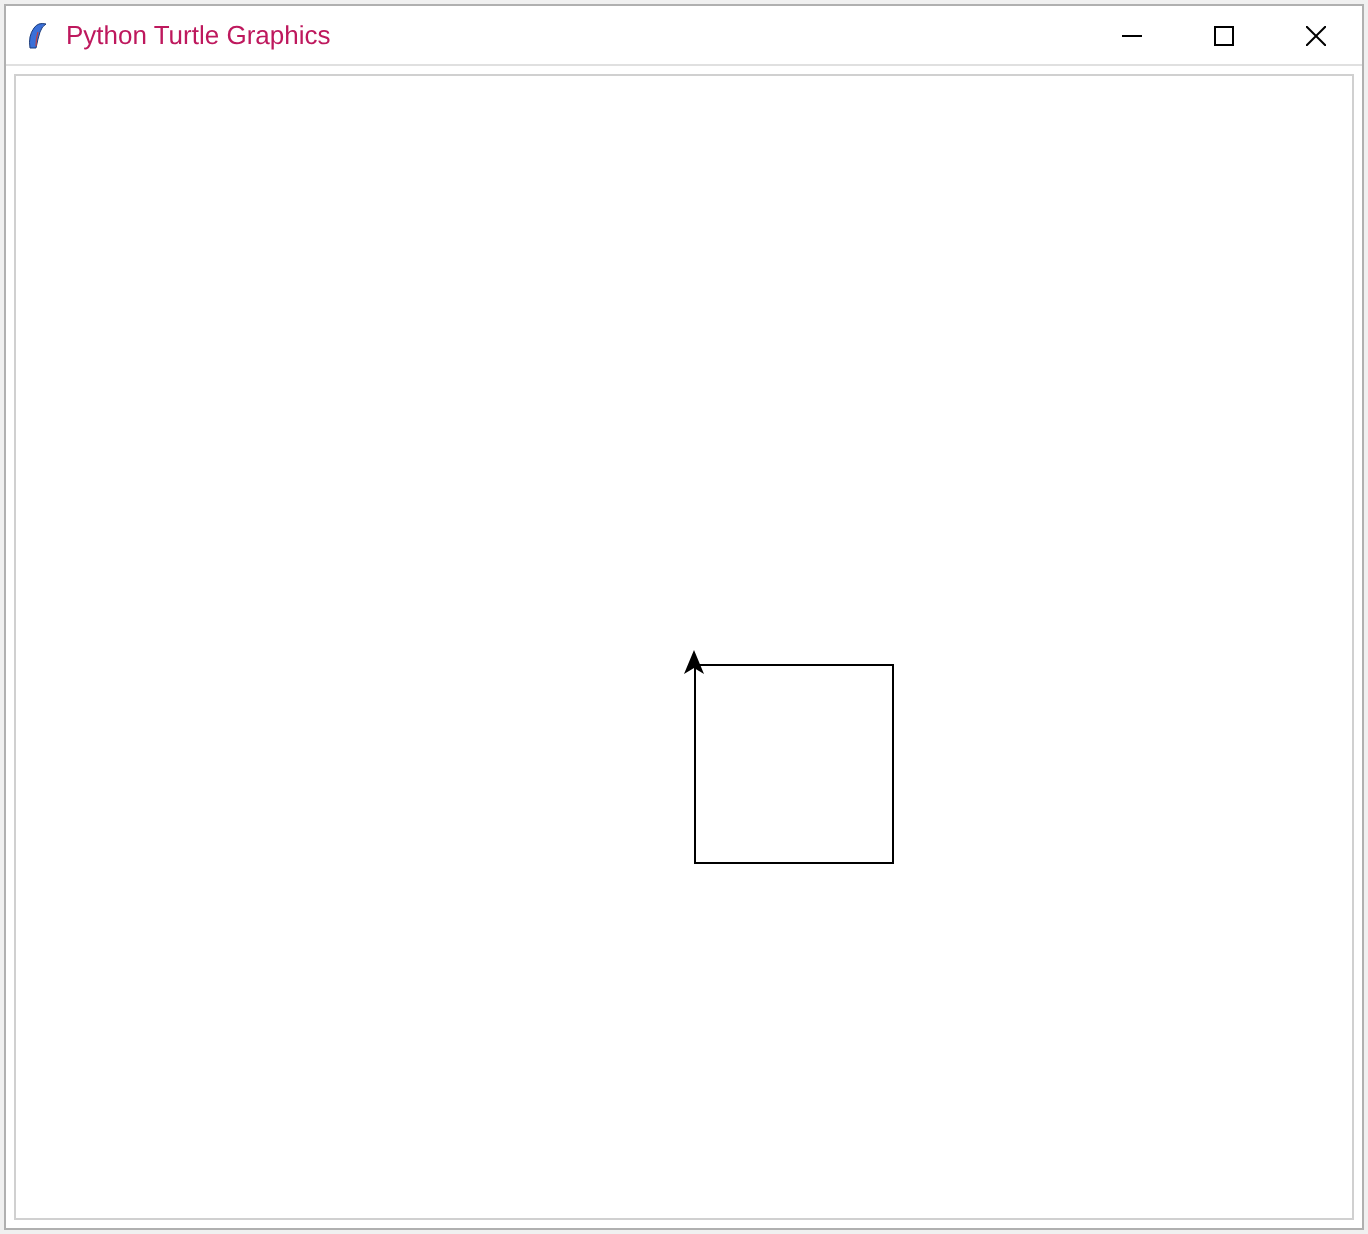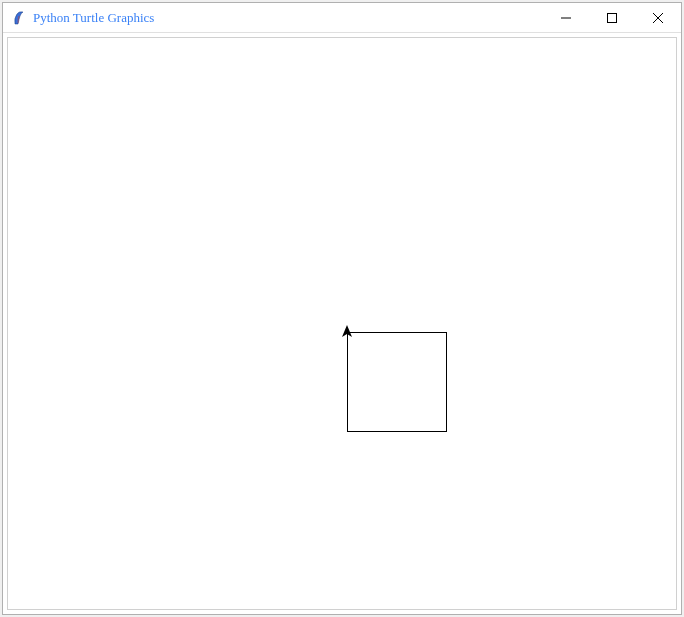--- a/index.html
+++ b/index.html
@@ -37,23 +37,22 @@
     .titlebar-icon {
       width: 16px;
       height: 16px;
       margin-right: 6px;
       display: flex;
       align-items: center;
       justify-content: center;
     }
     .titlebar-title {
       flex: 1;
-      color: #3b82f6;
+      color: #be185d;
       font-size: 13px;
-      font-family: Liberation Serif, serif;
     }
     .titlebar-controls {
       display: flex;
       height: 100%;
     }
     .titlebar-btn {
       width: 46px;
       height: 30px;
       display: flex;
       align-items: center;

